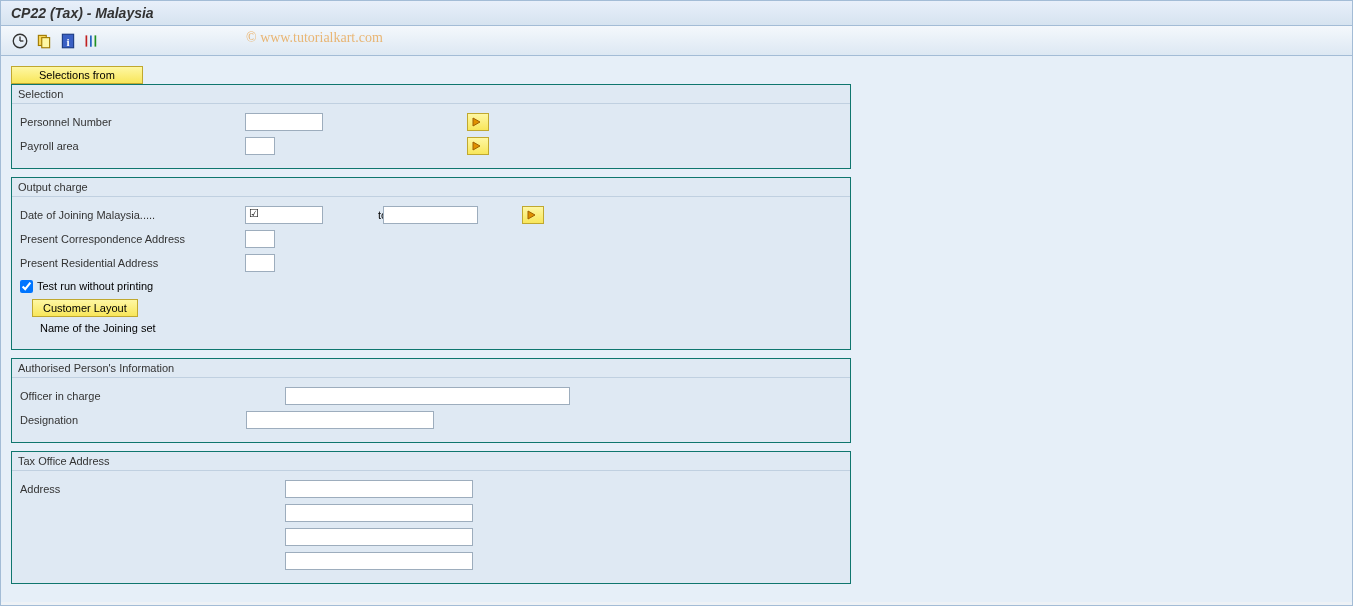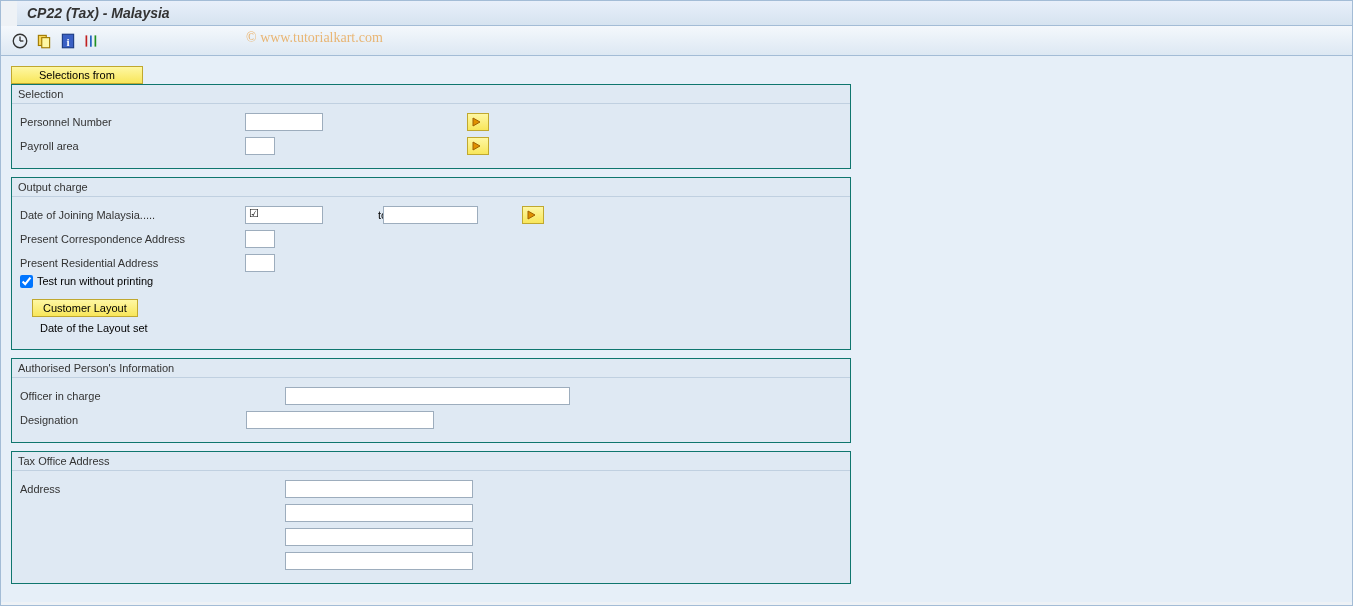--- a/index.html
+++ b/index.html
@@ -18,21 +18,20 @@
       height: 100%;
     }
     .title-bar {
       background: linear-gradient(#e8effa, #d6e3f0);
       padding: 4px 10px;
       border-bottom: 1px solid #a3bcd6;
       font-style: italic;
       font-weight: bold;
       font-size: 14px;
       color: #333;
-      margin-left: 16px;
     }
     .toolbar {
       background: linear-gradient(#f4f8fc, #dde8f3);
       padding: 4px 10px;
       border-bottom: 1px solid #a3bcd6;
       display: flex;
       align-items: center;
       gap: 6px;
       position: relative;
       height: 30px;
@@ -120,21 +119,21 @@
       display: inline-flex;
       align-items: center;
       justify-content: center;
       cursor: pointer;
       margin-left: 4px;
     }
     .arrow-button svg { width: 12px; height: 10px; }
     .spacer-col { width: 140px; display:inline-block; }
     .checkbox-row {
       display: flex;
-      align-items: flex-start;
+      align-items: center;
       height: 22px;
     }
     .checkbox-row input[type="checkbox"] {
       margin-right: 4px;
     }
     .customer-layout-btn {
       background: linear-gradient(#fef7a3, #f8e65a);
       border: 1px solid #c0a82f;
       padding: 2px 10px;
       font-size: 11px;
@@ -252,21 +251,21 @@
           <input class="text-input input-sm" value="" style="">
         </div>
         <div class="checkbox-row">
           <input type="checkbox" checked="" style="">
           <span>Test run without printing</span>
         </div>
         <div>
           <button class="customer-layout-btn">Customer Layout</button>
         </div>
         <div class="layout-name-row">
-          <span>Date of the Layout set</span>
+          <span>Name of the Joining set</span>
         </div>
       </div>
     </div>
 
     
     <div class="group-box">
       <div class="group-title">Authorised Person's Information</div>
       <div class="group-body">
         <div class="form-row">
           <span class="form-label" style="width:265px">Officer in charge</span>

